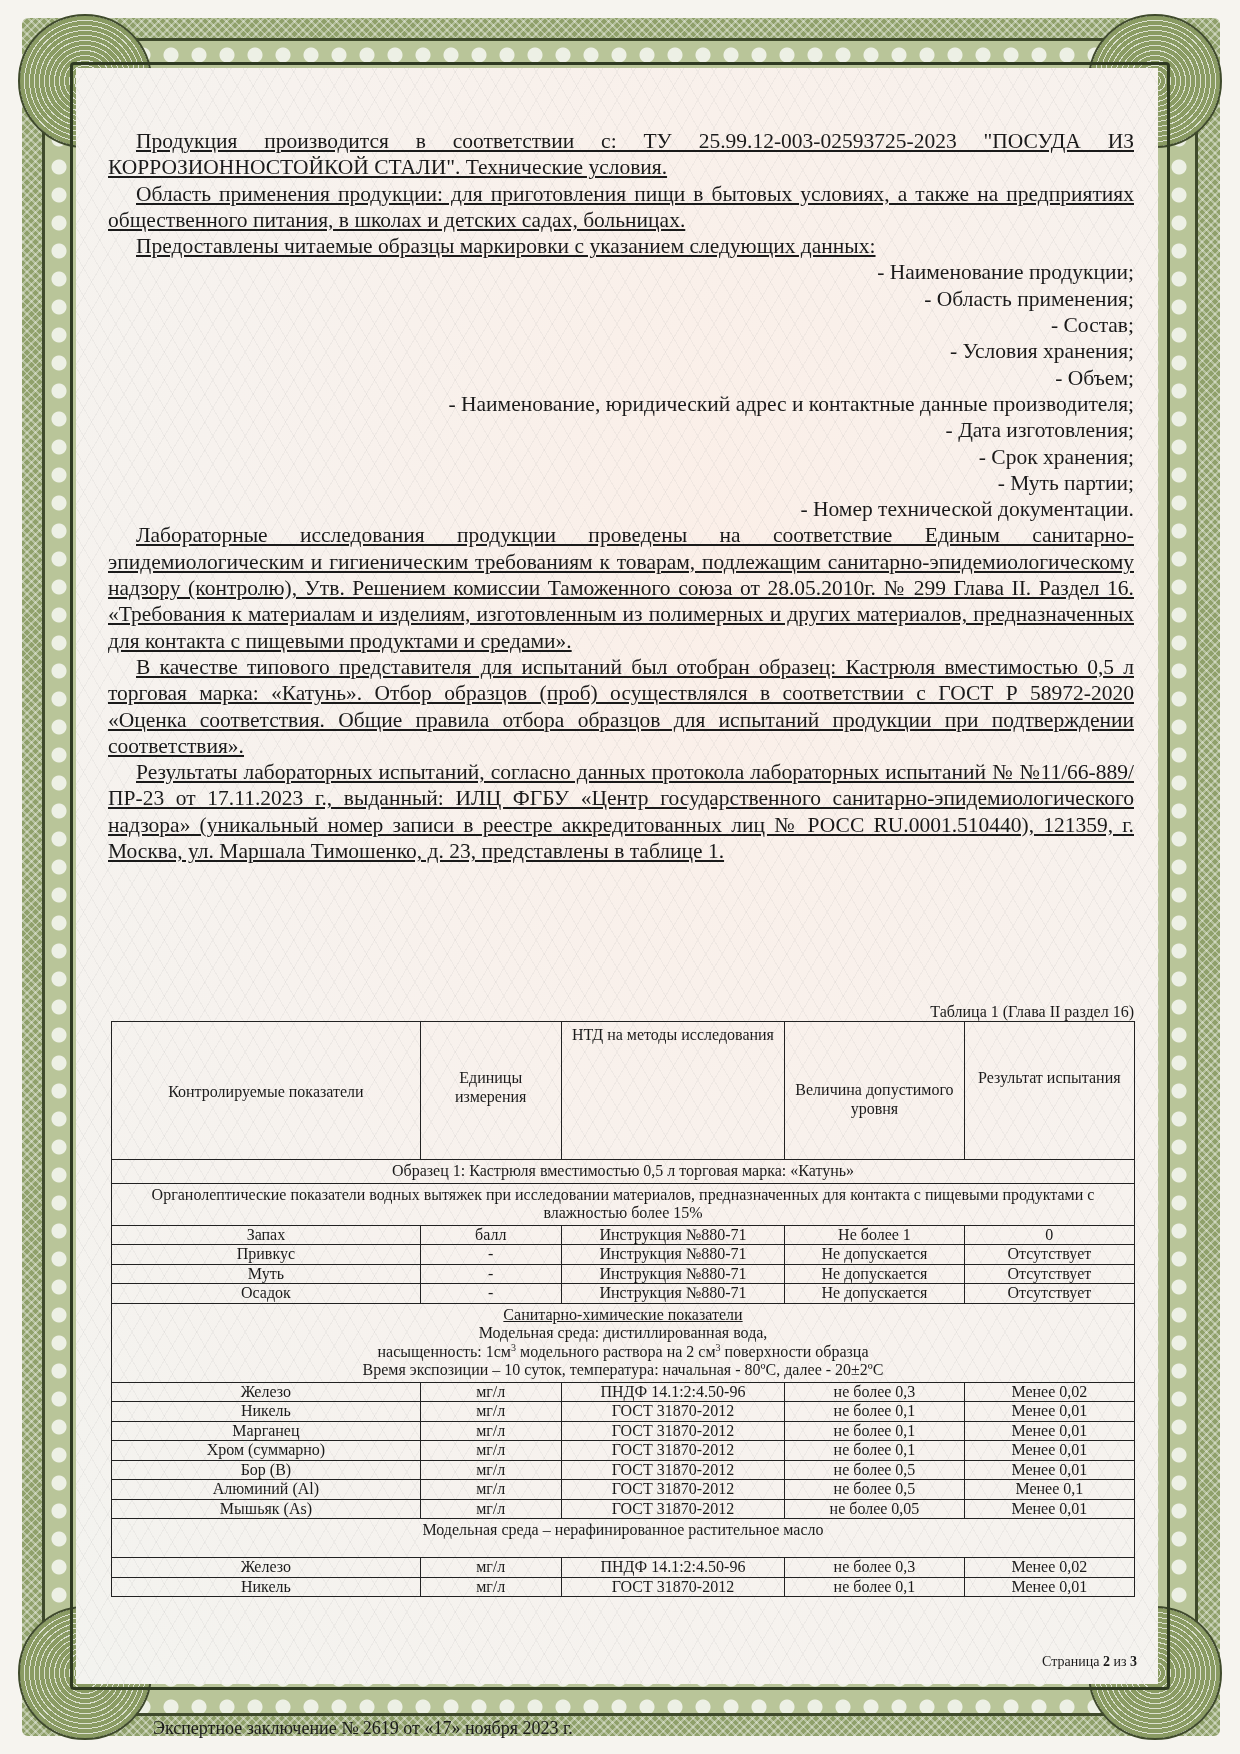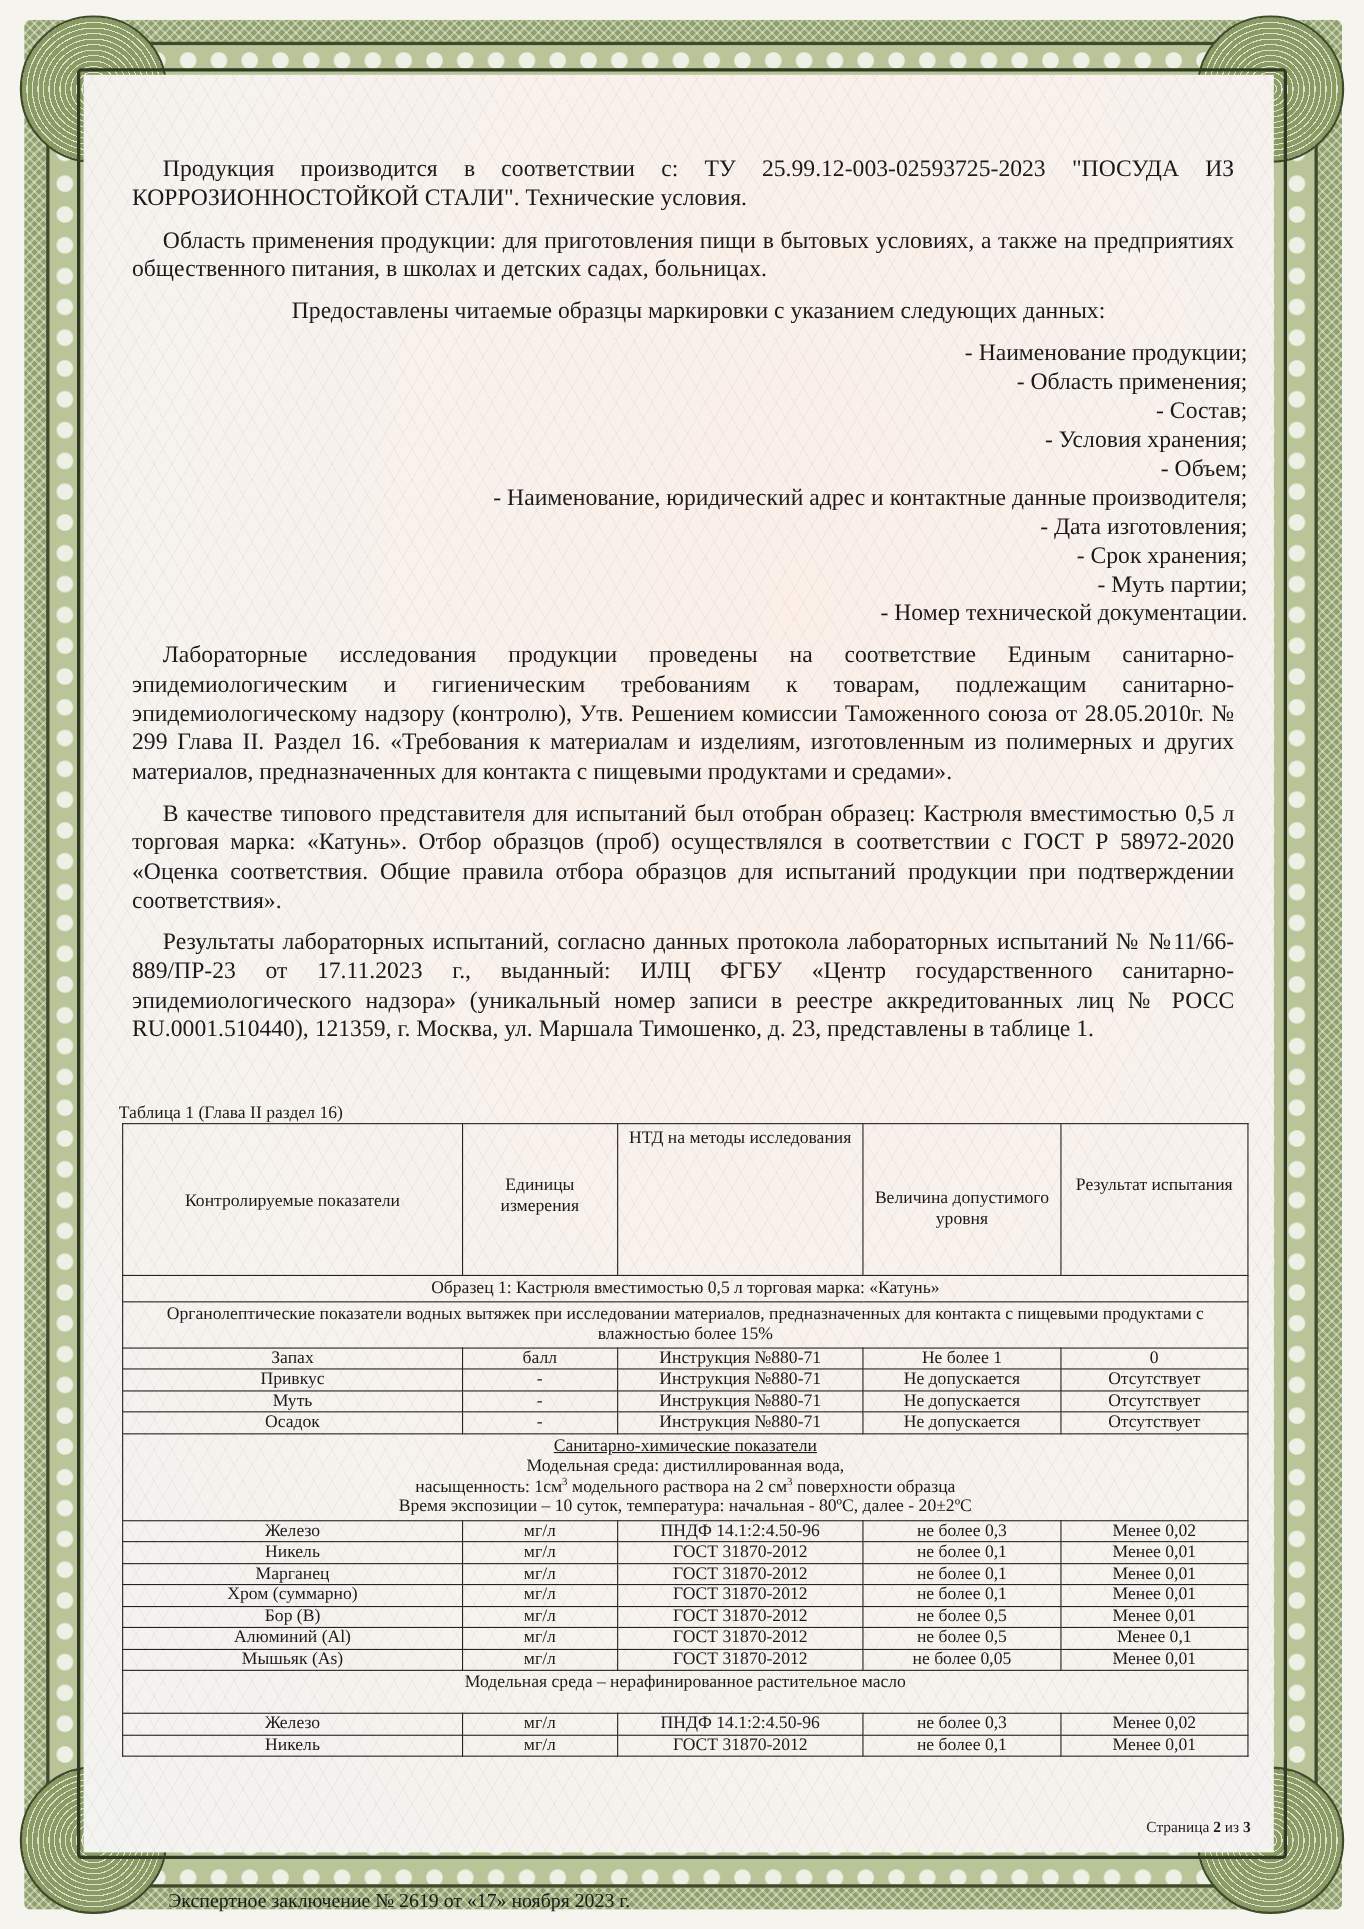--- a/index.html
+++ b/index.html
@@ -47,28 +47,28 @@
     background:
       repeating-linear-gradient(60deg, rgba(170,170,170,0.12) 0 1px, transparent 1px 14px),
       repeating-linear-gradient(-60deg, rgba(170,170,170,0.12) 0 1px, transparent 1px 14px),
       radial-gradient(ellipse at 60% 30%, #fbefe8 0%, #f7f2ee 55%, #f3f3ef 100%);
   }
 
   .content {
     position: absolute; left: 108px; top: 128px; width: 1026px;
     font-size: 21.5px; line-height: 26.3px;
   }
-  .content p { margin: 12px; text-align: justify; text-indent: 28px; }
-  .content p.nojust { text-align: center; }
+  .content p { margin: 0; text-align: justify; text-indent: 28px; text-decoration: underline; }
+  .content p.nojust { text-align: left; }
   .list { margin: 0; padding: 0; list-style: none; text-align: right; }
   .list li { padding-left: 28px; }
 
   .table-caption {
     position: absolute; left: 108px; top: 1002px; width: 1026px;
-    text-align: left; font-size: 16px; line-height: 20px;
+    text-align: right; font-size: 16px; line-height: 20px;
   }
   table.results {
     position: absolute; left: 111px; top: 1021px; width: 1024px;
     border-collapse: collapse; font-size: 16px; line-height: 18.5px;
   }
   table.results td, table.results th {
     border: 1px solid #222; text-align: center; padding: 0 3px; font-weight: normal;
     vertical-align: middle;
   }
   table.results th { vertical-align: top; padding-top: 4px; }

